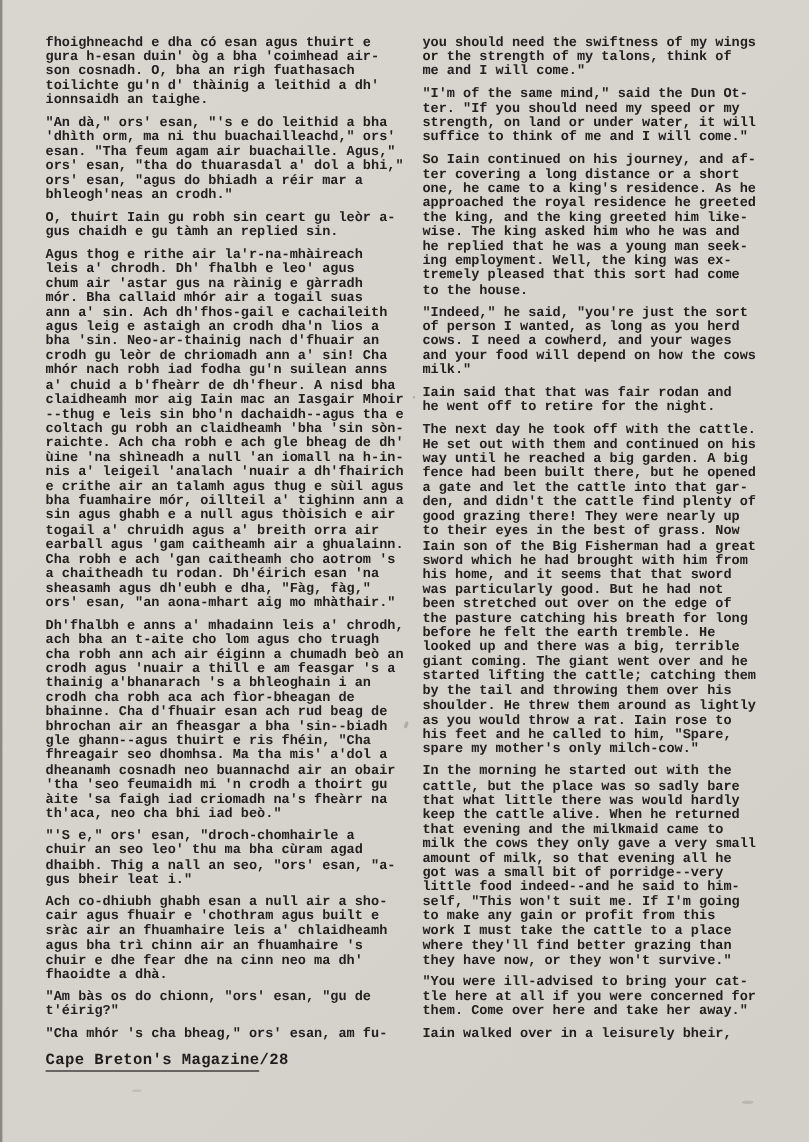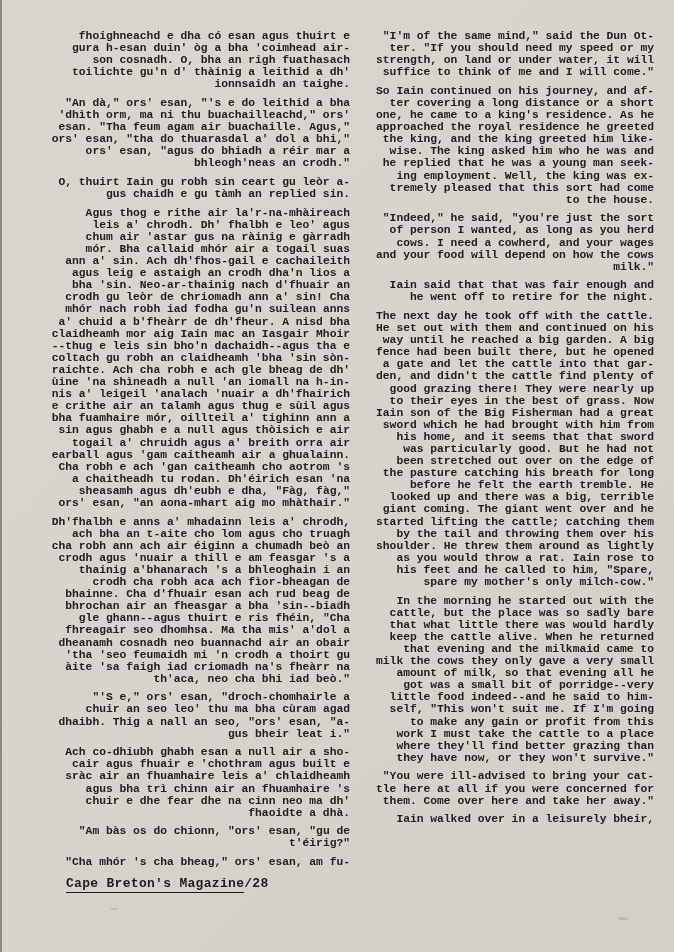--- a/index.html
+++ b/index.html
@@ -21,37 +21,36 @@
     width: 2px; height: 100%;
     background: #8b8983;
   }
   .col {
     position: absolute;
     top: 30px;
     font-size: 11.3px;
     line-height: 12.1px;
     font-weight: 700;
     color: #22211f;
-    text-align: right;
+    text-align: left;
   }
   .col-left  { left: 38px;  width: 312px; }
   .col-right { left: 352px; width: 302px; }
   .para {
     margin: 0 0 6.5px 0;
     white-space: pre;
   }
   .footer {
     position: absolute;
     left: 38px;
     top: 876px;
     font-size: 13px;
     font-weight: 700;
     color: #1e1d1b;
     letter-spacing: 0.3px;
-    margin-left: 28px;
   }
   .footer-title {
     border-bottom: 1.6px solid #1e1d1b;
     padding-bottom: 0.5px;
   }
   .artifact {
     position: absolute;
     background: #8f8d87;
     border-radius: 50%;
     opacity: 0.55;
@@ -129,40 +128,43 @@
 sràc air an fhuamhaire leis a' chlaidheamh
 agus bha trì chinn air an fhuamhaire 's
 chuir e dhe fear dhe na cinn neo ma dh'
 fhaoidte a dhà.</p>
       <p class="para">"Am bàs os do chionn, "ors' esan, "gu de
 t'éirig?"</p>
       <p class="para">"Cha mhór 's cha bheag," ors' esan, am fu-</p>
     </div>
 
   <div class="col col-right">
+      <p class="para">you should need the swiftness of my wings
+or the strength of my talons, think of
+me and I will come."</p>
       <p class="para">"I'm of the same mind," said the Dun Ot-
 ter. "If you should need my speed or my
 strength, on land or under water, it will
 suffice to think of me and I will come."</p>
       <p class="para">So Iain continued on his journey, and af-
 ter covering a long distance or a short
 one, he came to a king's residence. As he
 approached the royal residence he greeted
 the king, and the king greeted him like-
 wise. The king asked him who he was and
 he replied that he was a young man seek-
 ing employment. Well, the king was ex-
 tremely pleased that this sort had come
 to the house.</p>
       <p class="para">"Indeed," he said, "you're just the sort
 of person I wanted, as long as you herd
 cows. I need a cowherd, and your wages
 and your food will depend on how the cows
 milk."</p>
-      <p class="para">Iain said that that was fair enough and
+      <p class="para">Iain said that that was fair rodan and
 he went off to retire for the night.</p>
       <p class="para">The next day he took off with the cattle.
 He set out with them and continued on his
 way until he reached a big garden. A big
 fence had been built there, but he opened
 a gate and let the cattle into that gar-
 den, and didn't the cattle find plenty of
 good grazing there! They were nearly up
 to their eyes in the best of grass. Now
 Iain son of the Big Fisherman had a great

